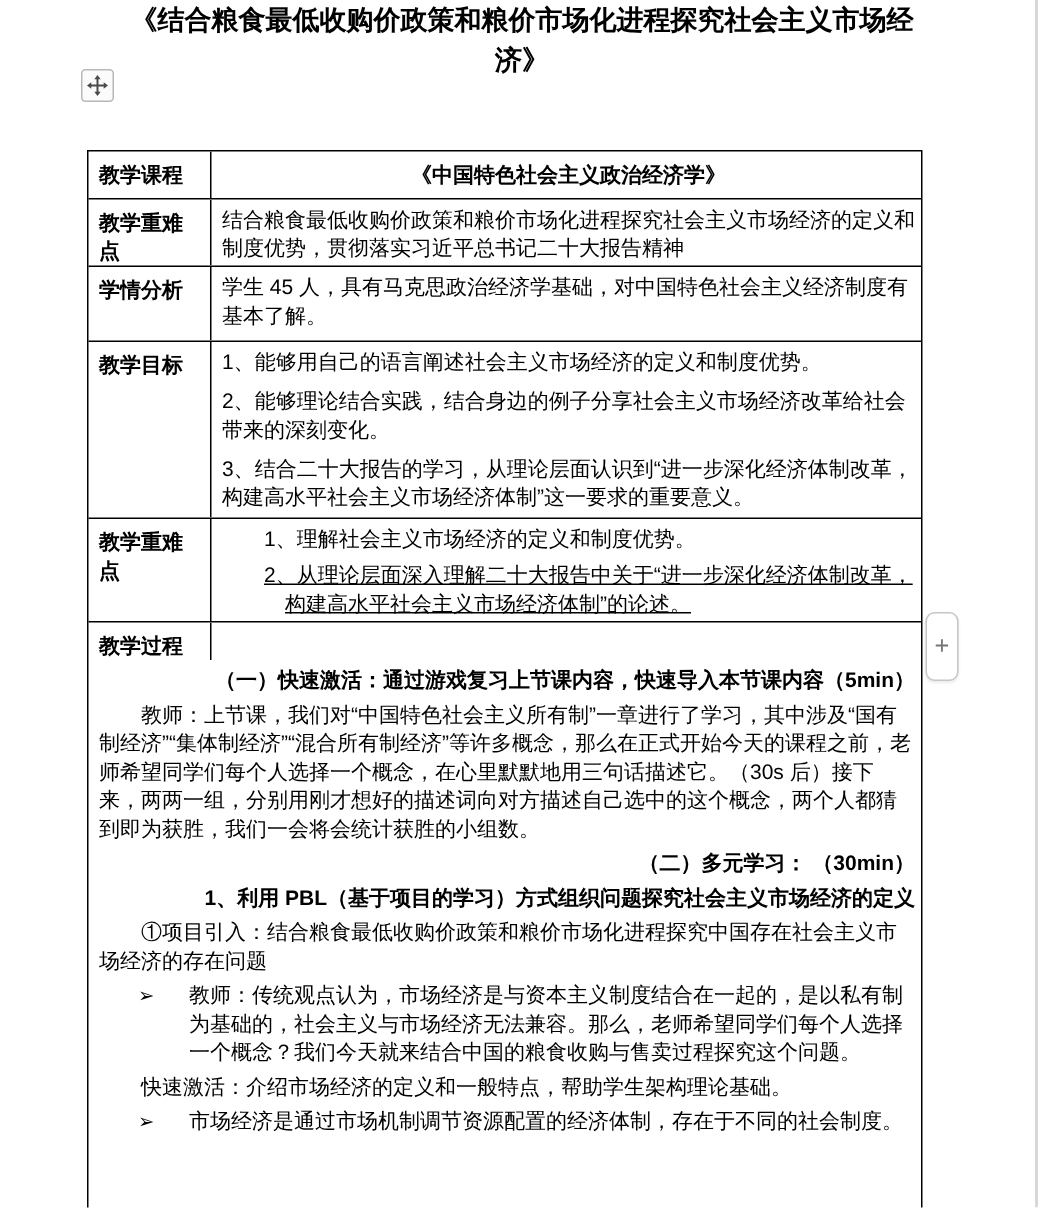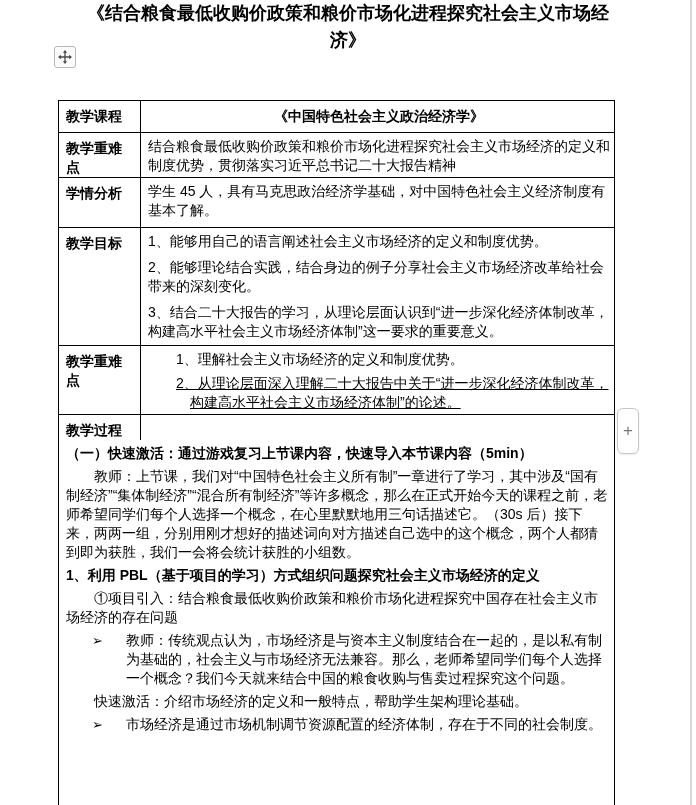--- a/index.html
+++ b/index.html
@@ -56,21 +56,21 @@
   .r1{height:45px;}
   .r2{height:50px;}
   .r3{height:118px;}
   .r4{height:69px;gap:28px;}
   .r5{height:410px;flex-direction:column;}
   .r0 .cell-content{
     display:flex;align-items:center;justify-content:center;
     font-weight:bold;font-size:14px;padding-top:0;
   }
   .blk{margin:0 0 4px 0;}
-  .blk.h{font-weight:bold;}
+  .blk.h{font-weight:bold;text-align:right;}
   .blk.ind{text-indent:2em;}
   .blk.hang{padding-left:14px;text-indent:-14px;text-decoration:underline;}
   .blk.bullet{position:relative;padding-left:60px;}
   .bullet-glyph{
     position:absolute;left:26px;top:0;font-size:13px;line-height:19px;
   }
   .goal-item{margin-bottom:7px;}
   .hd-item{margin-bottom:5px;}
 </style>
 </head>
@@ -126,20 +126,21 @@
       <div class="hd-item">1、理解社会主义市场经济的定义和制度优势。</div>
       <div class="hd-item blk hang">2、从理论层面深入理解二十大报告中关于“进一步深化经济体制改革，构建高水平社会主义市场经济体制”的论述。</div>
     </div>
   </div>
 
   <div class="trow r5">
     <div class="cell-label">教学过程</div>
     <div class="cell-content">
       <div class="blk h">（一）快速激活：通过游戏复习上节课内容，快速导入本节课内容（5min）</div>
       <div class="blk ind">教师：上节课，我们对“中国特色社会主义所有制”一章进行了学习，其中涉及“国有制经济”“集体制经济”“混合所有制经济”等许多概念，那么在正式开始今天的课程之前，老师希望同学们每个人选择一个概念，在心里默默地用三句话描述它。（30s 后）接下来，两两一组，分别用刚才想好的描述词向对方描述自己选中的这个概念，两个人都猜到即为获胜，我们一会将会统计获胜的小组数。</div>
+      <div class="blk h">（二）多元学习： （30min）</div>
       <div class="blk h">1、利用 PBL（基于项目的学习）方式组织问题探究社会主义市场经济的定义</div>
       <div class="blk ind">①项目引入：结合粮食最低收购价政策和粮价市场化进程探究中国存在社会主义市场经济的存在问题</div>
       <div class="blk bullet">
         <span class="bullet-glyph">➢</span>
         <span>教师：传统观点认为，市场经济是与资本主义制度结合在一起的，是以私有制为基础的，社会主义与市场经济无法兼容。那么，老师希望同学们每个人选择一个概念？我们今天就来结合中国的粮食收购与售卖过程探究这个问题。</span>
       </div>
       <div class="blk ind">快速激活：介绍市场经济的定义和一般特点，帮助学生架构理论基础。</div>
       <div class="blk bullet">
         <span class="bullet-glyph">➢</span>
         <span>市场经济是通过市场机制调节资源配置的经济体制，存在于不同的社会制度。</span>

